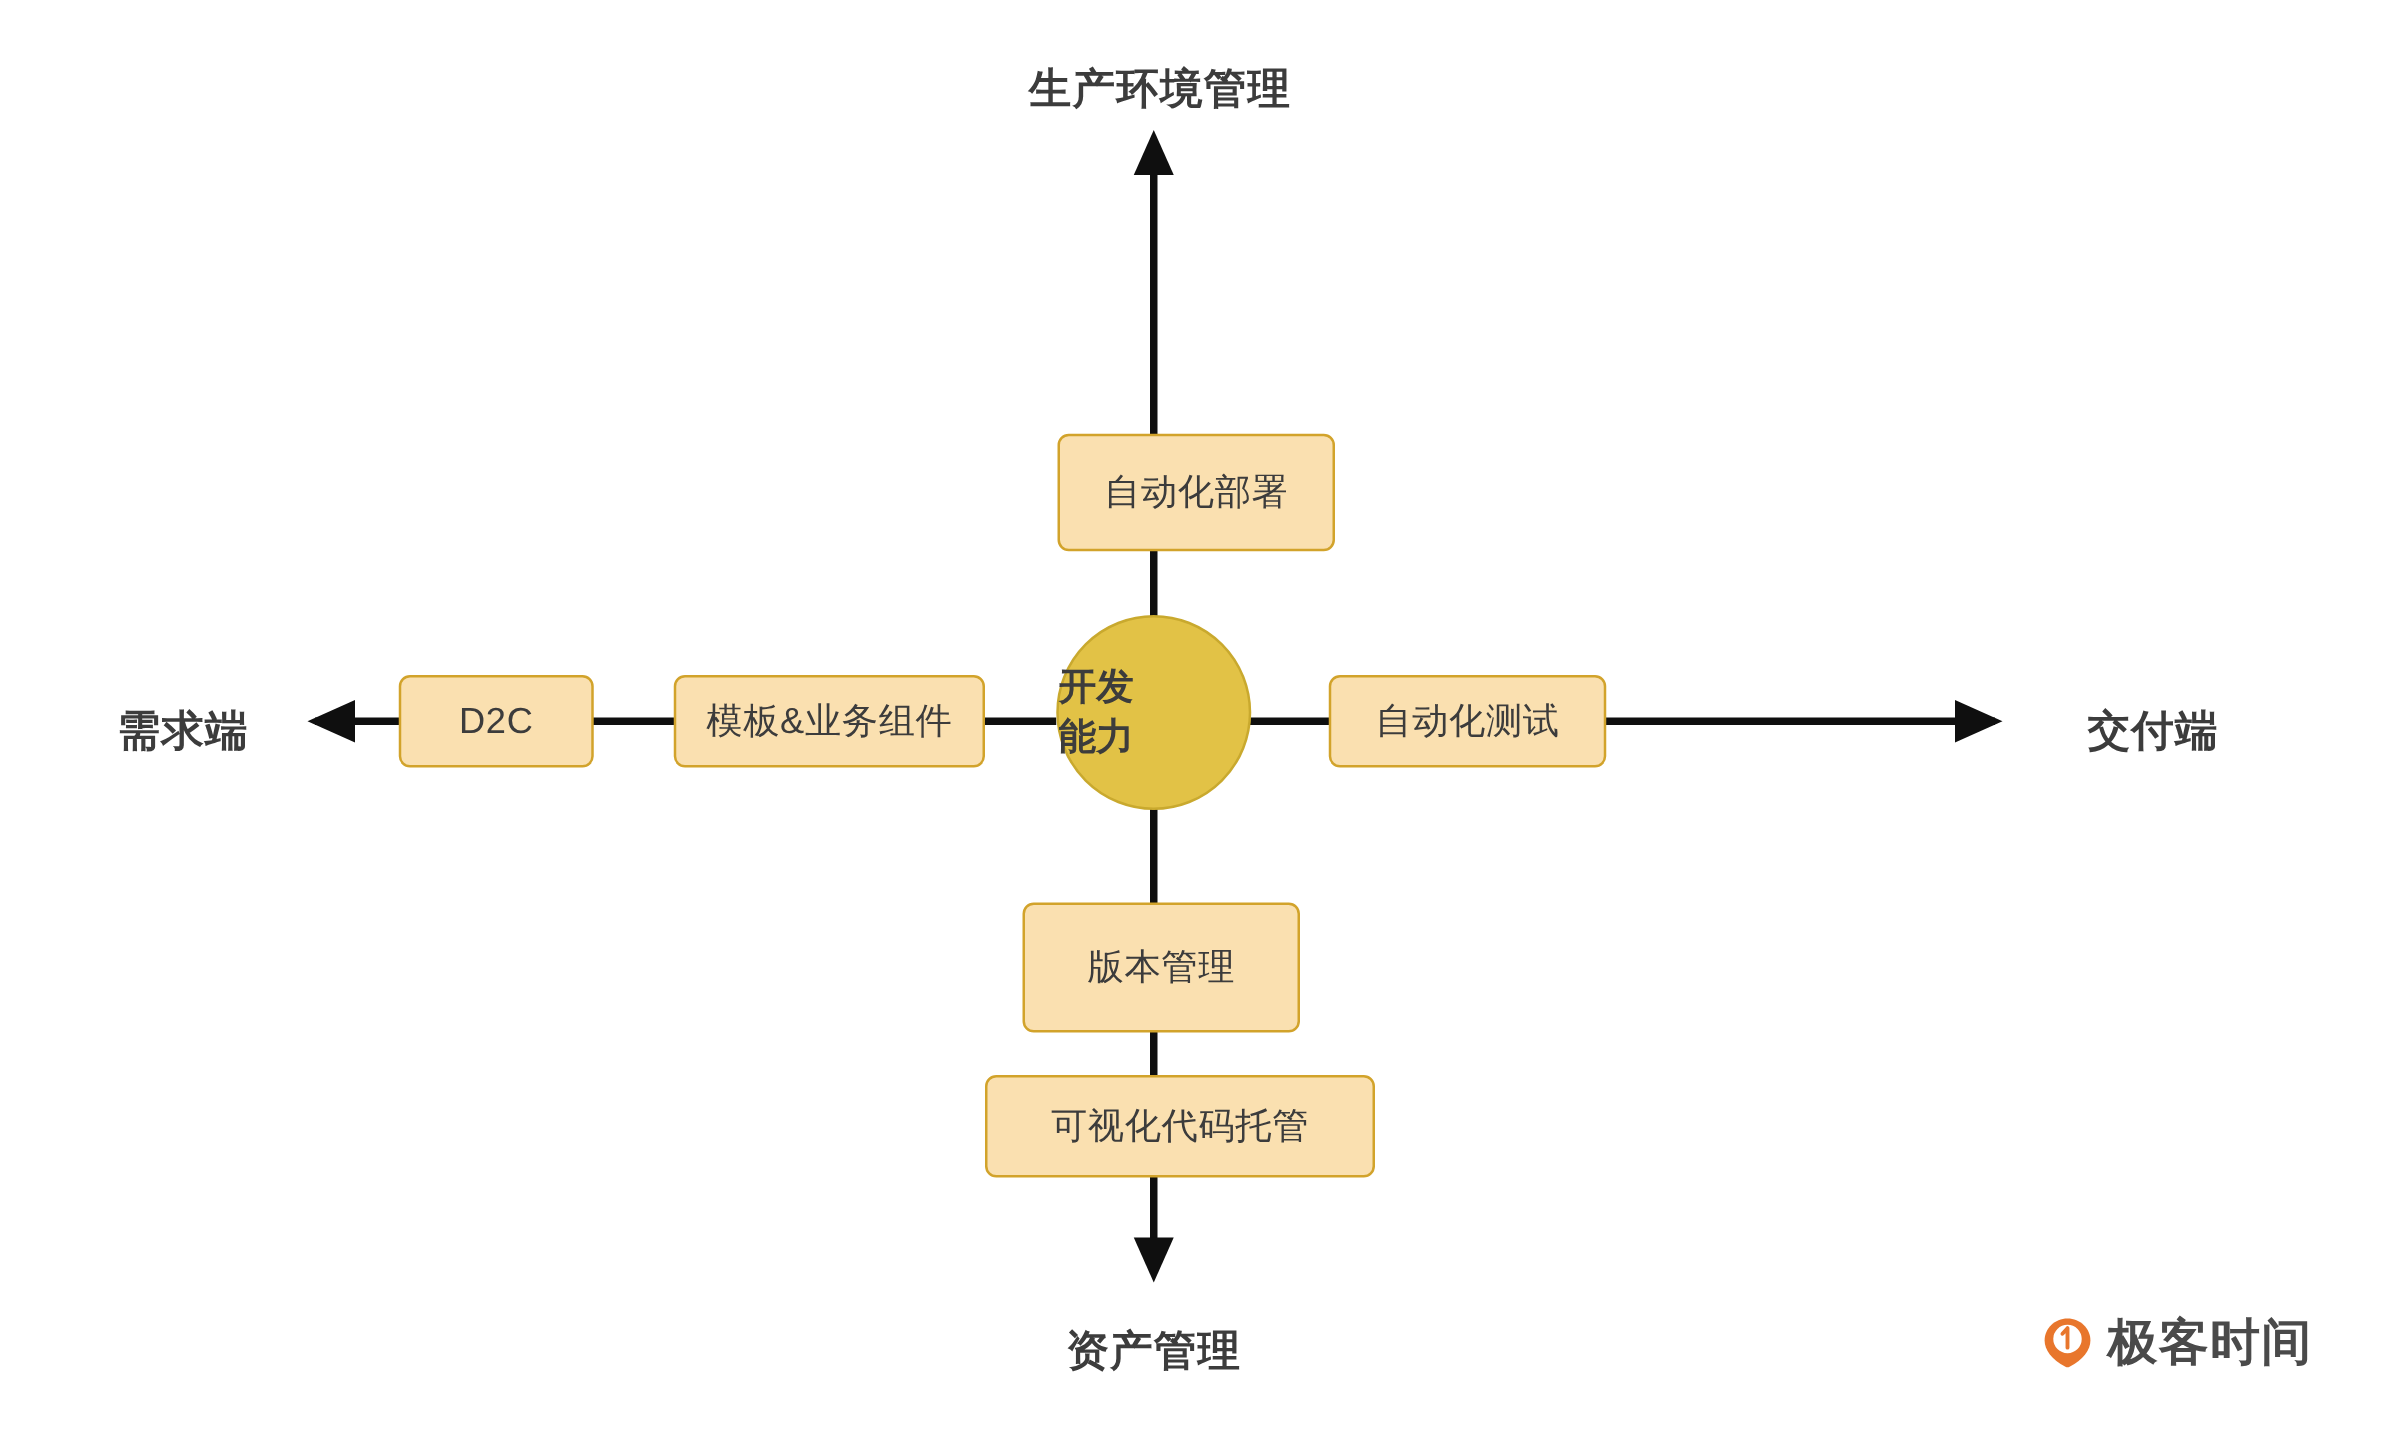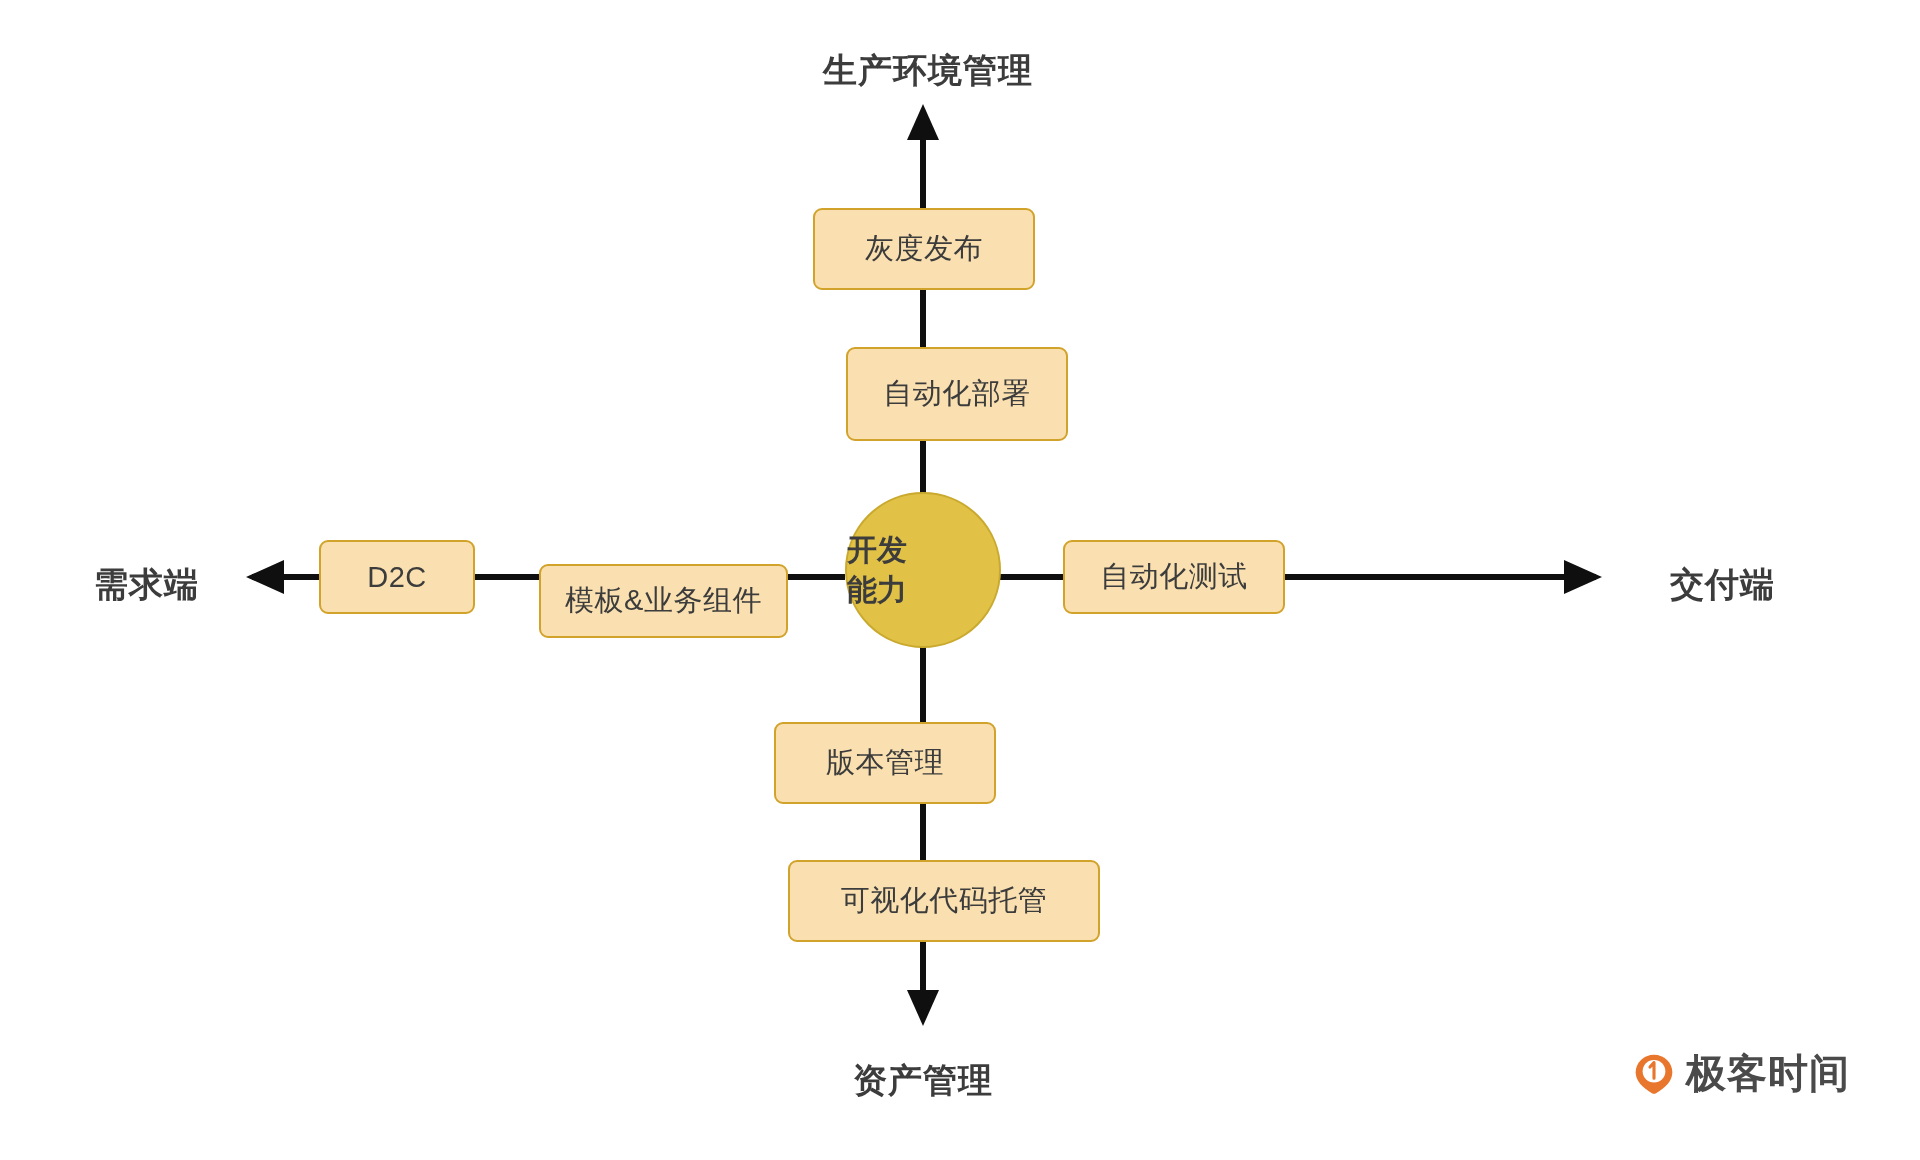--- a/index.html
+++ b/index.html
@@ -111,47 +111,44 @@
     <line x1="845" y1="577" x2="252" y2="577" stroke="#0F0F0F" stroke-width="6"></line>
 
     <line x1="1000" y1="577" x2="1596" y2="577" stroke="#0F0F0F" stroke-width="6"></line>
 
     <polygon points="923,104 907,140 939,140" fill="#0F0F0F"></polygon>
     <polygon points="923,1026 907,990 939,990" fill="#0F0F0F"></polygon>
     <polygon points="246,577 284,560 284,594" fill="#0F0F0F"></polygon>
     <polygon points="1602,577 1564,560 1564,594" fill="#0F0F0F"></polygon>
   </svg>
 
-  <div class="node" style="left:813px; top:208px; width:222px; height:82px;">
-    <span>灰度发布</span>
-  </div>
 
   <div class="node" style="left:846px; top:347px; width:222px; height:94px;">
     <span>自动化部署</span>
   </div>
 
   <div class="hub" style="left:845px; top:492px; width:156px; height:156px;">
     <span>开发</span>
     <span>能力</span>
   </div>
 
-  <div class="node" style="left:539px; top:564px; width:249px; height:74px;">
+  <div class="node" style="left:539px; top:540px; width:249px; height:74px;">
     <span>模板&amp;业务组件</span>
   </div>
 
   <div class="node" style="left:319px; top:540px; width:156px; height:74px;">
     <span>D2C</span>
   </div>
 
   <div class="node" style="left:1063px; top:540px; width:222px; height:74px;">
     <span>自动化测试</span>
   </div>
 
 
-  <div class="node" style="left:774px; top:722px; width:222px; height:82px;">
+  <div class="node" style="left:818px; top:722px; width:222px; height:104px;">
     <span>版本管理</span>
   </div>
 
   <div class="node" style="left:788px; top:860px; width:312px; height:82px;">
     <span>可视化代码托管</span>
   </div>
 
   <div class="axis-label" style="left:823px; top:48px;">生产环境管理</div>
 
   <div class="axis-label" style="left:853px; top:1058px;">资产管理</div>

